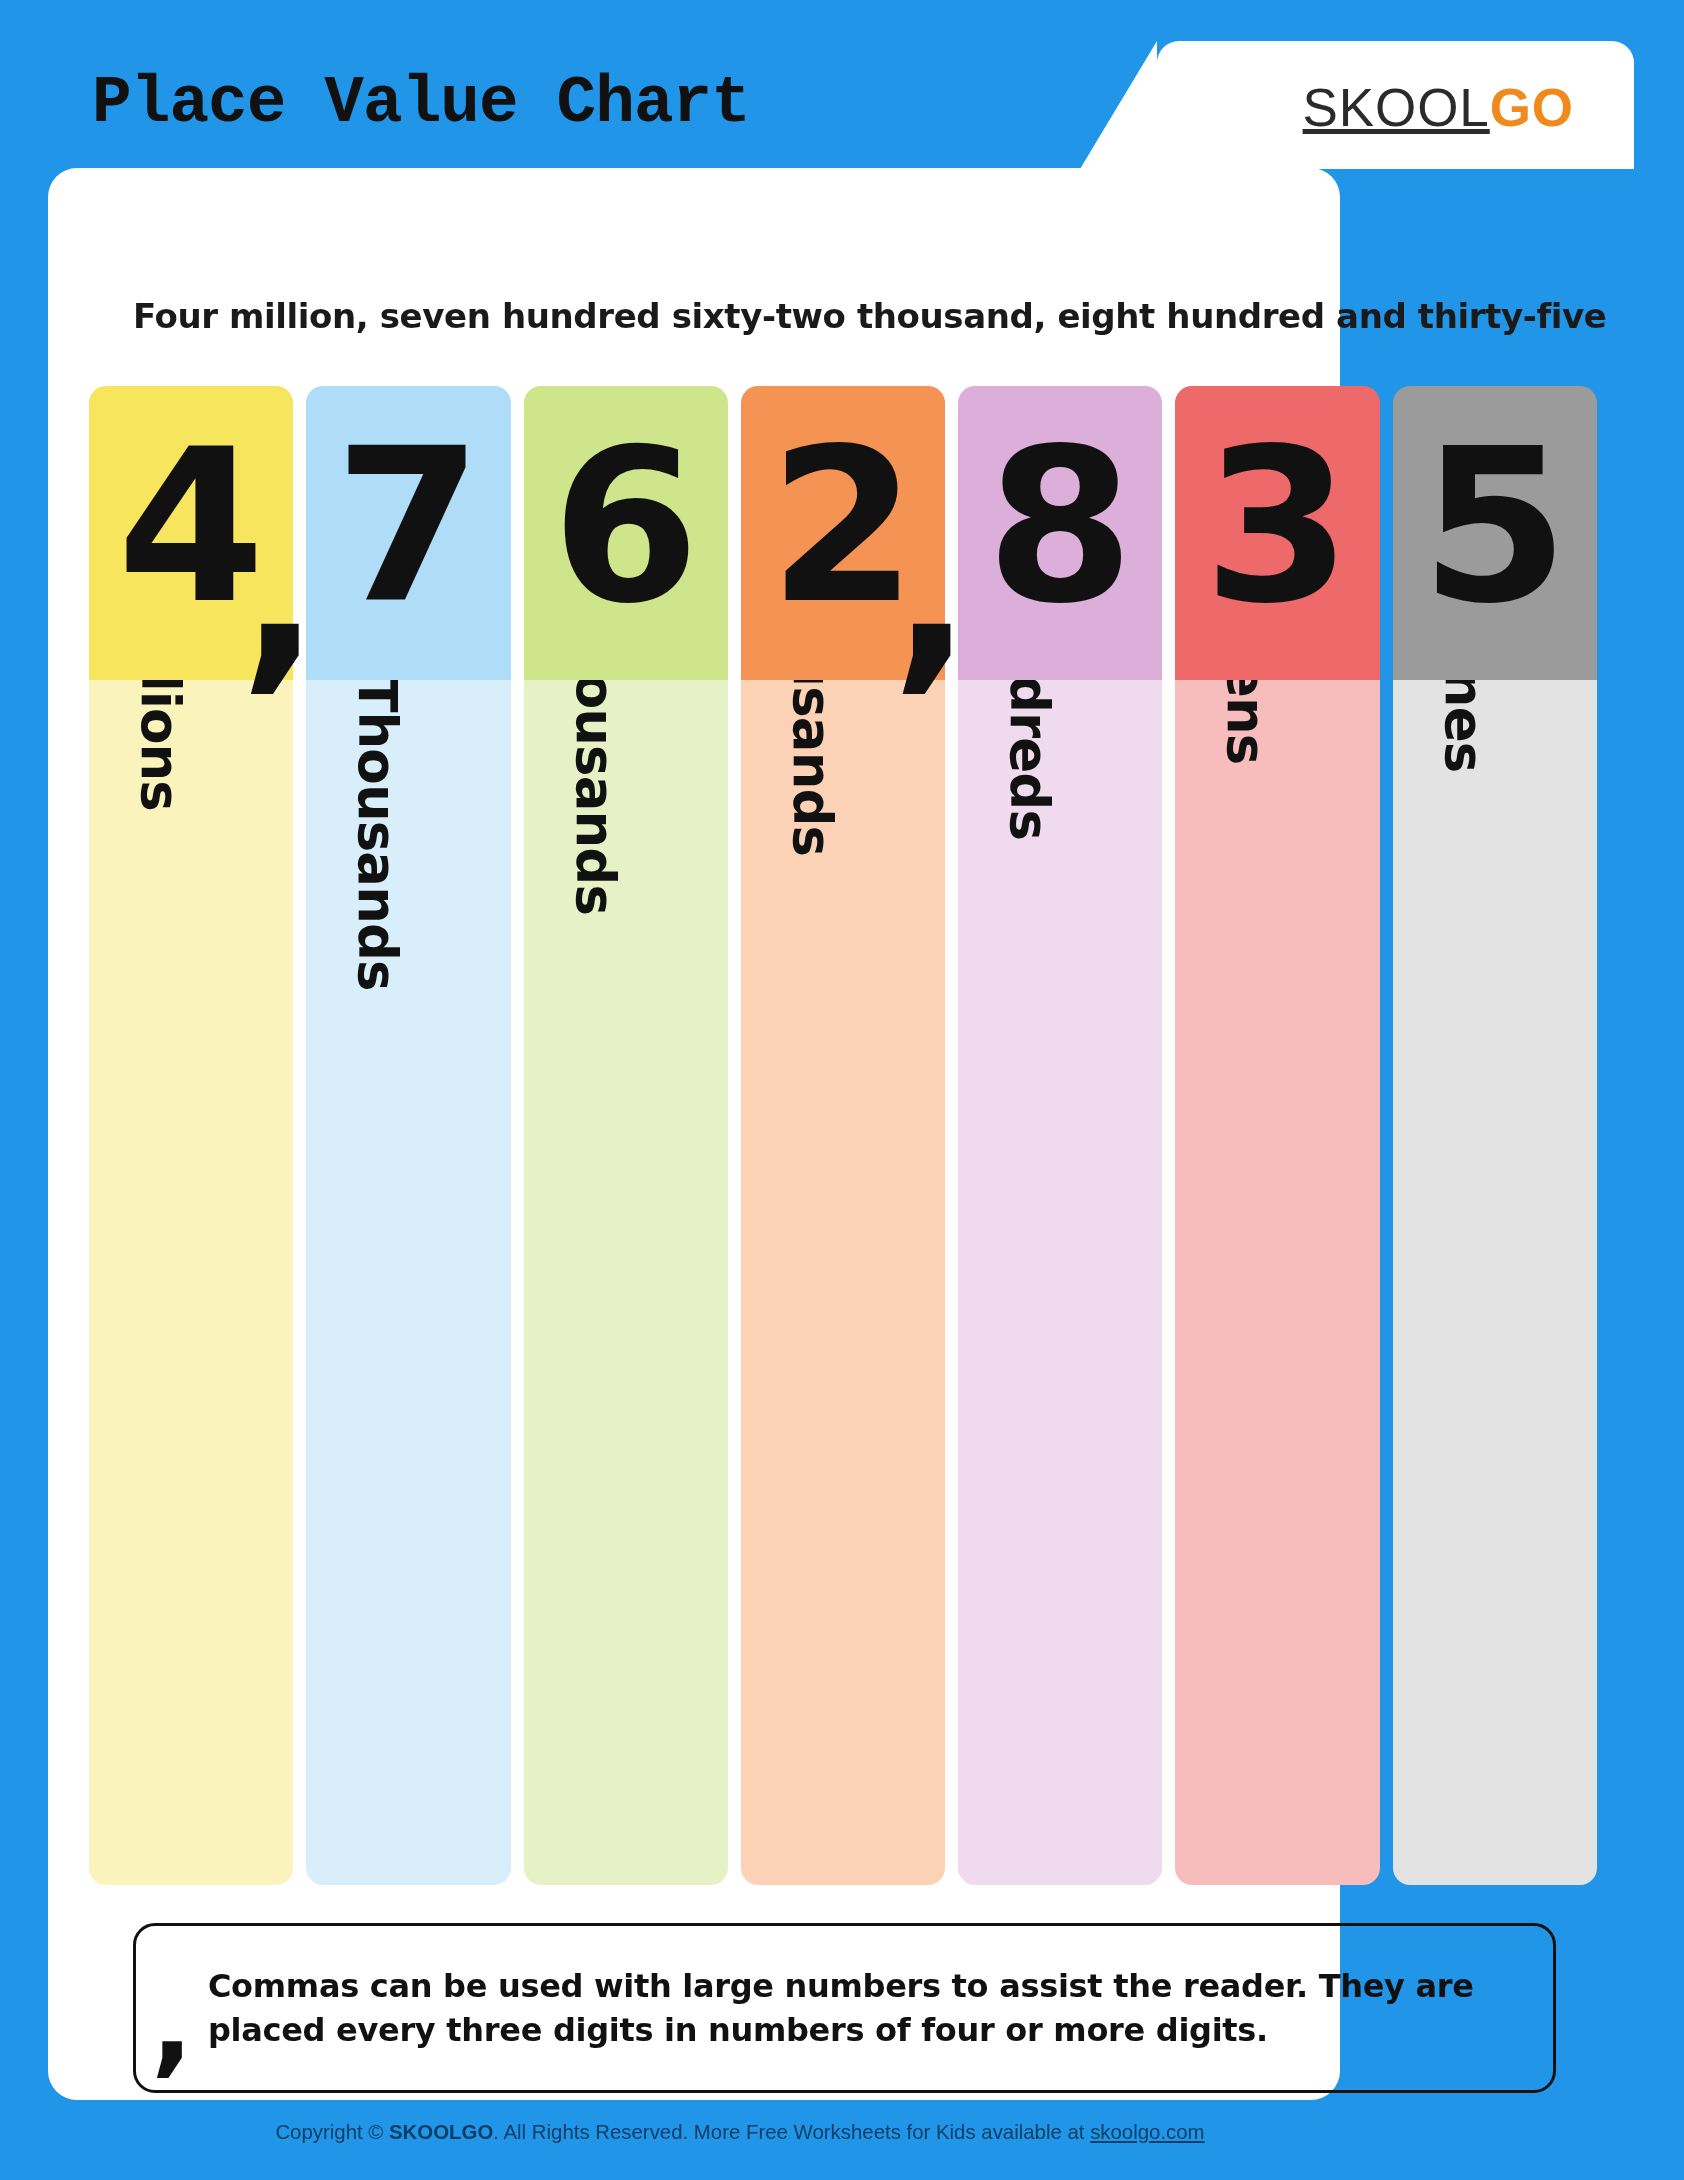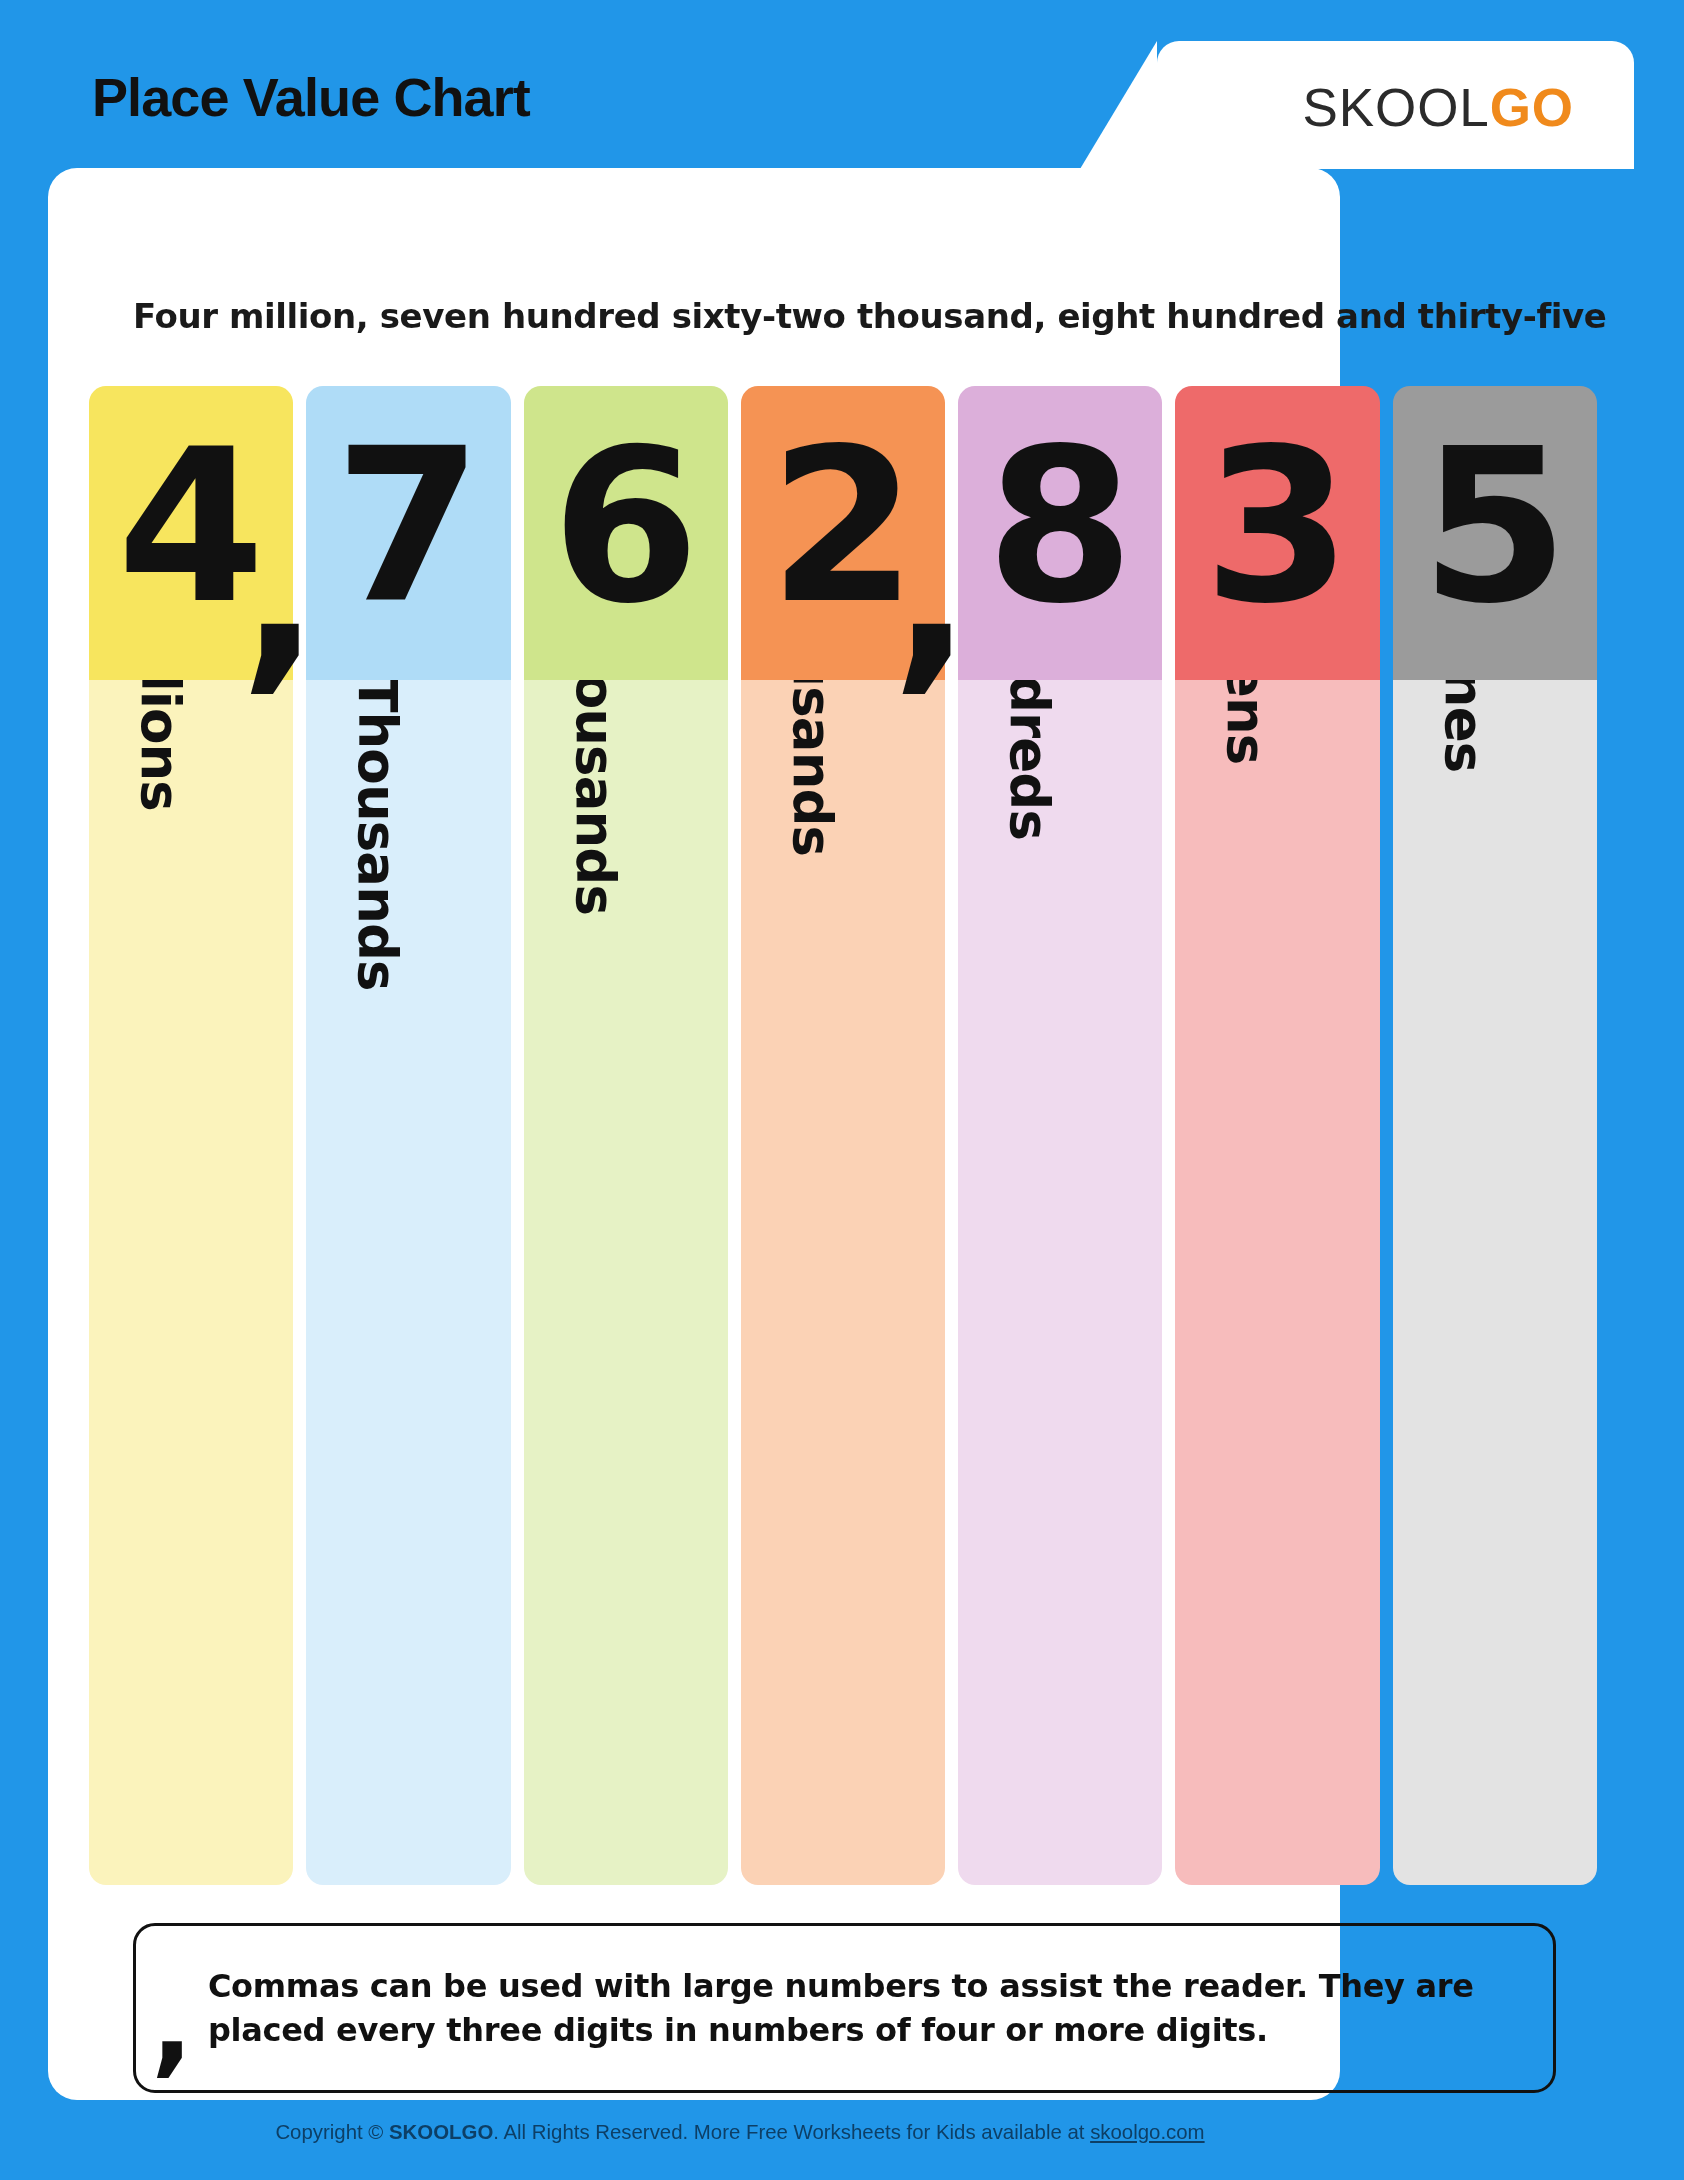--- a/index.html
+++ b/index.html
@@ -21,25 +21,25 @@
   .header {
     position: absolute;
     left: 0; top: 0;
     width: 1685px;
     height: 217px;
   }
   .title {
     position: absolute;
     left: 92px;
     top: 66px;
-    font-size: 54px;
+    font-size: 66px;
     font-weight: bold;
     color: #111111;
     letter-spacing: -0.9px;
-    font-family: Liberation Sans, sans-serif;
+    font-family: Liberation Mono, monospace;
   }
   .logo-plate {
     position: absolute;
     right: 51px;
     top: 41px;
     width: 477px;
     height: 128px;
     background: #FFFFFF;
     border-radius: 22px 22px 0 0;
   }
@@ -55,21 +55,21 @@
   .logo {
     position: absolute;
     right: 111px;
     top: 77px;
     font-size: 53px;
     letter-spacing: 0.9px;
     font-family: "Liberation Sans", sans-serif;
     font-weight: 500;
     white-space: nowrap;
   }
-  .logo .skool { color: #2b2b2b; }
+  .logo .skool { color: #2b2b2b; text-decoration: underline; }
   .logo .go { color: #F08A1C; font-weight: 700; }
 
   
   .card {
     position: absolute;
     left: 48px;
     top: 168px;
     width: 1292px;
     height: 1932px;
     background: #FFFFFF;

